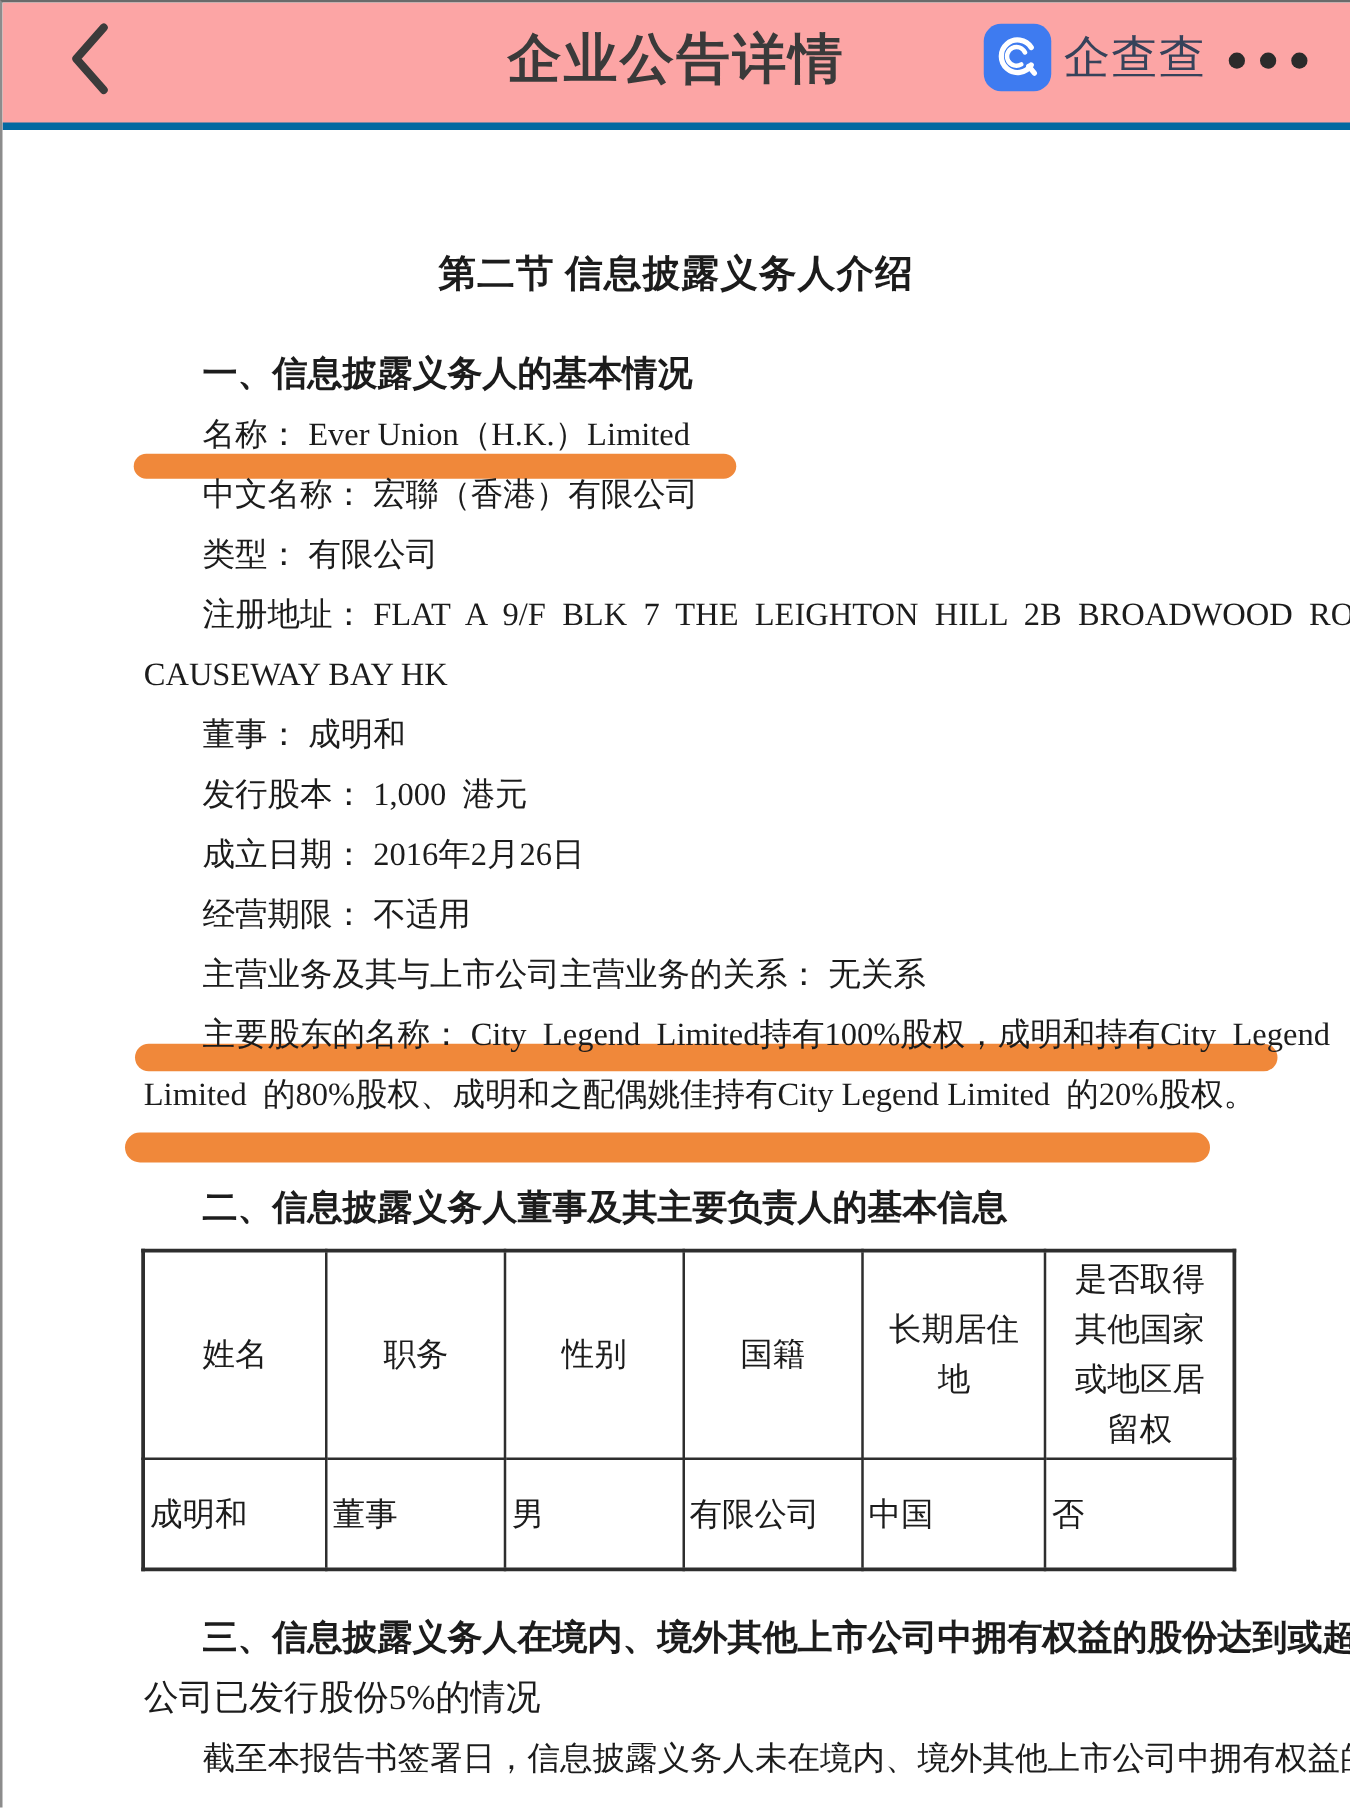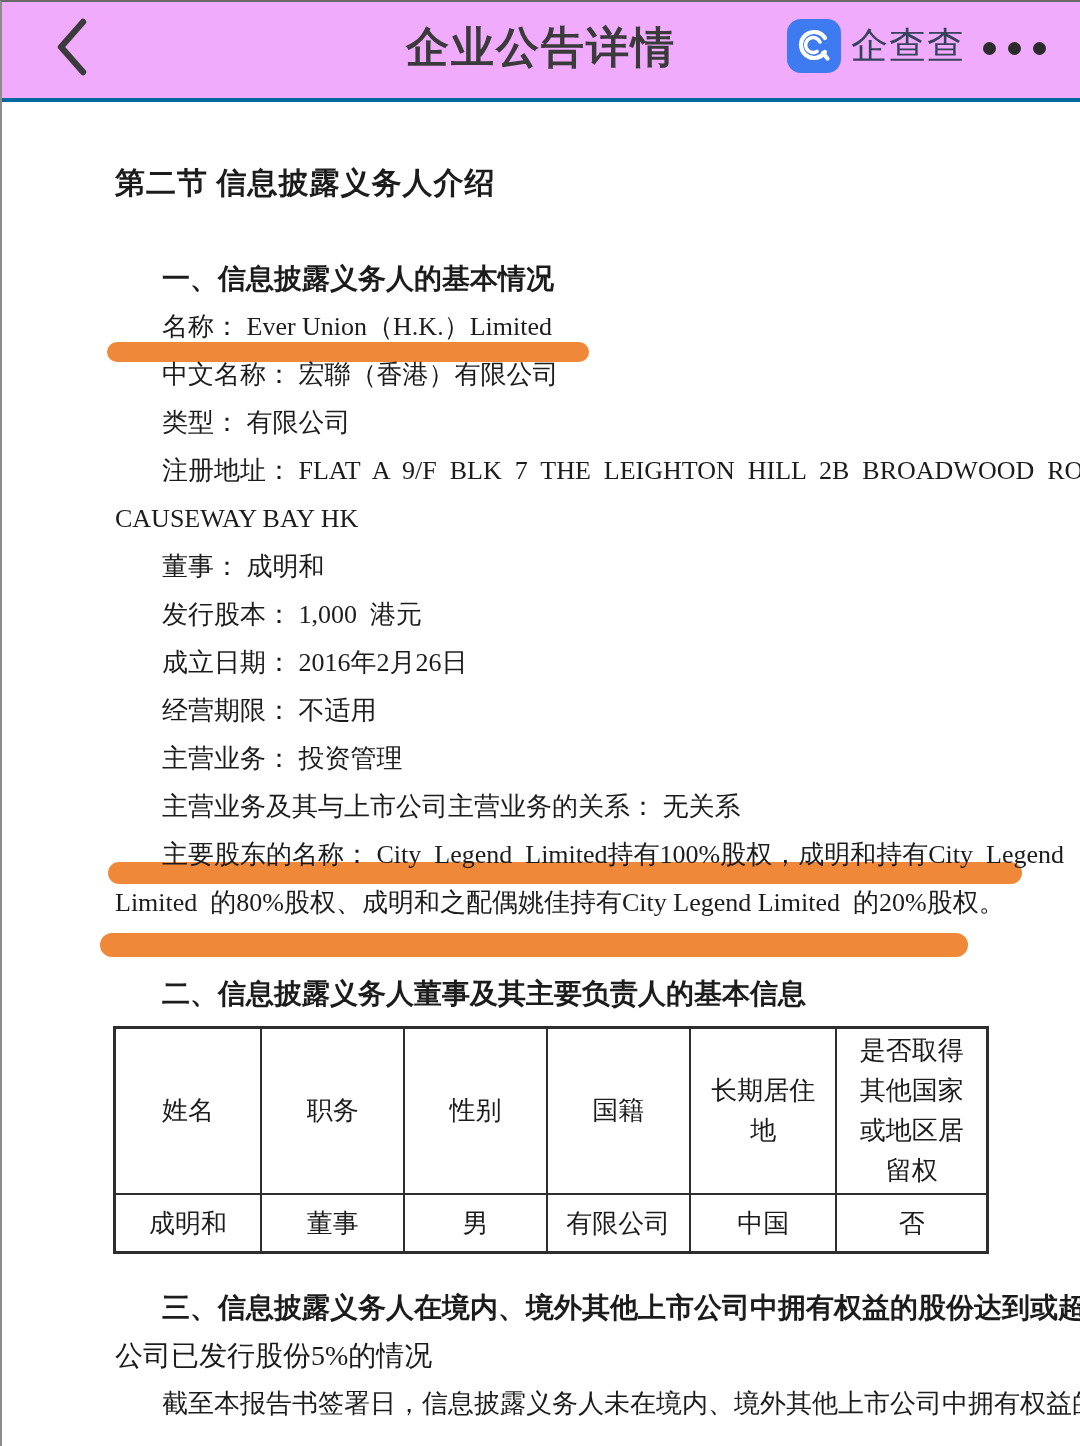--- a/index.html
+++ b/index.html
@@ -9,22 +9,22 @@
     overflow: hidden;
     box-sizing: border-box;
     border-top: 2px solid #6a6a6a;
     border-left: 2px solid #8c8c8c;
     font-family: "Liberation Sans", "DejaVu Sans", sans-serif;
   }
   
   .header {
     position: relative;
     height: 96px;
-    background: #f0abfc;
-    border-bottom: 4px solid #0369a1;
+    background: #fca5a5;
+    border-bottom: 6px solid #0369a1;
   }
   .back-btn {
     position: absolute; left: 40px; top: 12px;
     width: 60px; height: 70px;
     display: flex; align-items: center; justify-content: center;
     cursor: pointer;
   }
   .hdr-title {
     position: absolute; left: 50%; top: 50%;
     transform: translate(-50%, -54%);
@@ -57,34 +57,34 @@
   .more-btn i:first-child { margin-left: 0; }
 
   
   .doc {
     padding: 0 113px;
     font-family: "Liberation Serif", "DejaVu Serif", serif;
     color: #1c1c1c;
     font-size: 26px;
   }
   .doc-title {
-    margin-top: 57px;
+    margin-top: 92px;
     line-height: 48px;
-    text-align: left;
+    text-align: center;
     font-size: 30px; font-weight: 700;
     letter-spacing: 1px;
   }
   .sec-heading {
     line-height: 48px;
     font-weight: 700;
     font-size: 28px;
     padding-left: 47px;
     white-space: pre;
   }
-  .sec1-heading { margin-top: 48px; }
+  .sec1-heading { margin-top: 32px; }
   .line {
     line-height: 48px;
     white-space: pre;
   }
   .indent { padding-left: 47px; }
   .hl-bar {
     background: #F0883A;
     border-radius: 12px;
   }
   .hl-bar-1 { width: 482px; height: 20px; margin: -9px 0 -11px -8px; border-radius: 10px; }
@@ -106,22 +106,22 @@
   table.info { border-width: 3px; }
   table.info th {
     height: 100px;
     font-weight: 400;
     text-align: center; vertical-align: middle;
     line-height: 40px;
     padding: 2px 17px;
   }
   table.info td {
     height: 54px;
-    text-align: center; vertical-align: middle;
-    padding: 1px 4px;
+    text-align: left; vertical-align: middle;
+    padding: 16px 4px;
   }
   .sec3-heading-1 { margin-top: 30px; }
   .s3-para { }
 </style>
 </head>
 <body>
 
 <div class="header">
   <div class="back-btn">
     <span>
@@ -162,21 +162,20 @@
   <div class="line indent">名称： Ever Union（H.K.）Limited</div>
   <div class="hl-bar hl-bar-1"></div>
   <div class="line indent">中文名称： 宏聯（香港）有限公司</div>
   <div class="line indent">类型： 有限公司</div>
   <div class="line indent">注册地址： FLAT  A  9/F  BLK  7  THE  LEIGHTON  HILL  2B  BROADWOOD  ROAD</div>
   <div class="line">CAUSEWAY BAY HK</div>
   <div class="line indent">董事： 成明和</div>
   <div class="line indent">发行股本： 1,000  港元</div>
   <div class="line indent">成立日期： 2016年2月26日</div>
   <div class="line indent">经营期限： 不适用</div>
-  <div class="line indent">主营业务： 投资管理</div>
   <div class="line indent">主营业务及其与上市公司主营业务的关系： 无关系</div>
   <div class="line indent">主要股东的名称： City  Legend  Limited持有100%股权，成明和持有City  Legend</div>
   <div class="hl-bar hl-bar-2"></div>
   <div class="line">Limited  的80%股权、成明和之配偶姚佳持有City Legend Limited  的20%股权。</div>
   <div class="hl-bar hl-bar-3"></div>
 
   <div class="sec-heading sec2-heading">二、信息披露义务人董事及其主要负责人的基本信息</div>
 
   <table class="info">
     <colgroup>

